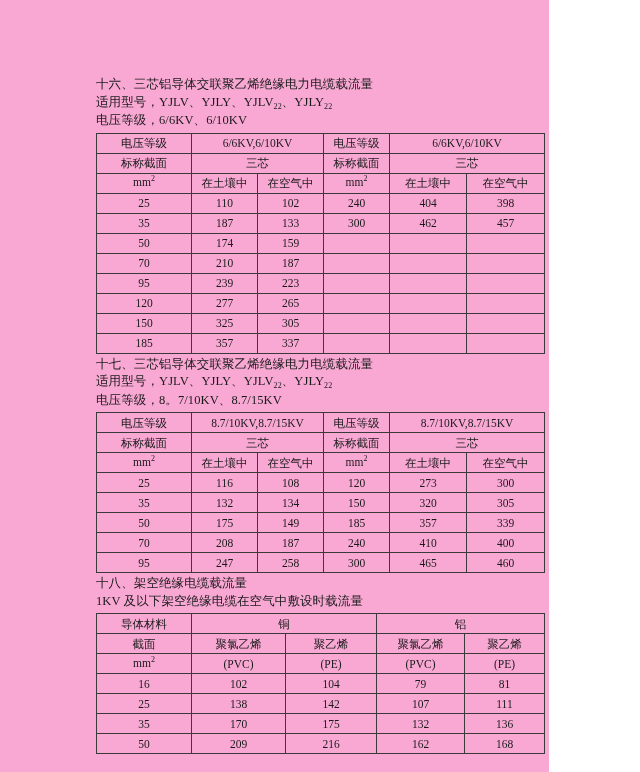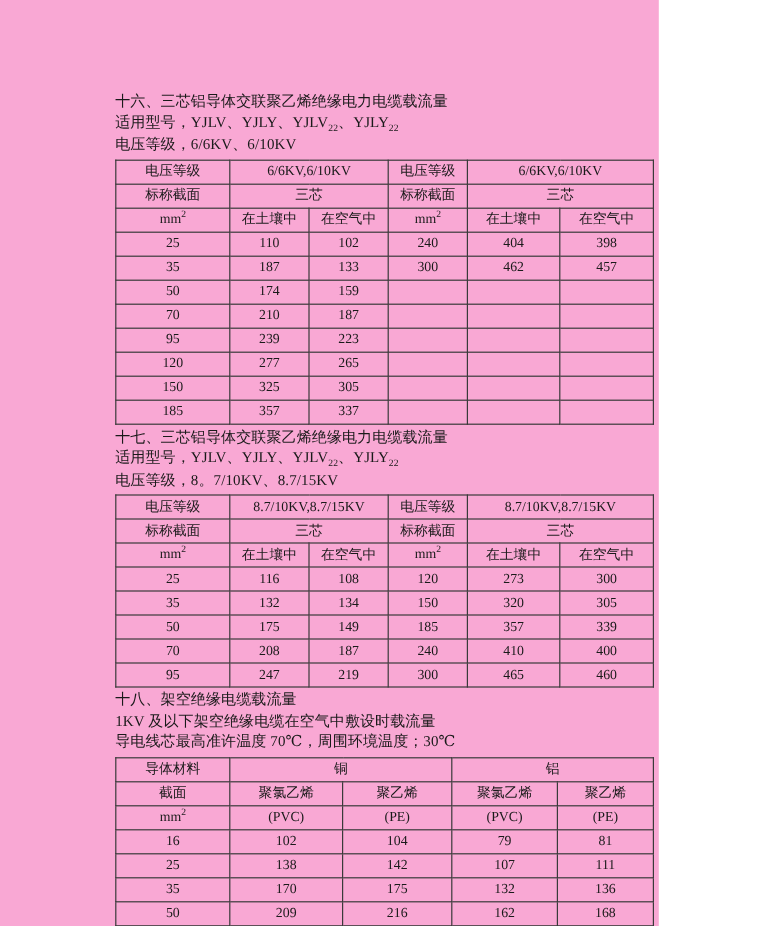--- a/index.html
+++ b/index.html
@@ -267,34 +267,33 @@
                 <td>70</td>
                 <td>208</td>
                 <td>187</td>
                 <td>240</td>
                 <td>410</td>
                 <td>400</td>
               </tr>
               <tr>
                 <td>95</td>
                 <td>247</td>
-                <td>219</td>
+                <td>258</td>
                 <td>300</td>
                 <td>465</td>
                 <td>460</td>
               </tr>
             </tbody>
         </table>
       </div>
     </div>
 
     <div class="section">
       <div class="section-heading">十八、架空绝缘电缆载流量</div>
       <div class="section-line">1KV 及以下架空绝缘电缆在空气中敷设时载流量</div>
-      <div class="section-line">导电线芯最高准许温度 70℃，周围环境温度；30℃</div>
       <div class="tbl-wrap">
         <table class="amp">
           <colgroup>
             <col style="width:95px">
               <col style="width:94px">
               <col style="width:91px">
             <col style="width:88px">
               <col style="width:80px">
           </colgroup>
           <tbody>

